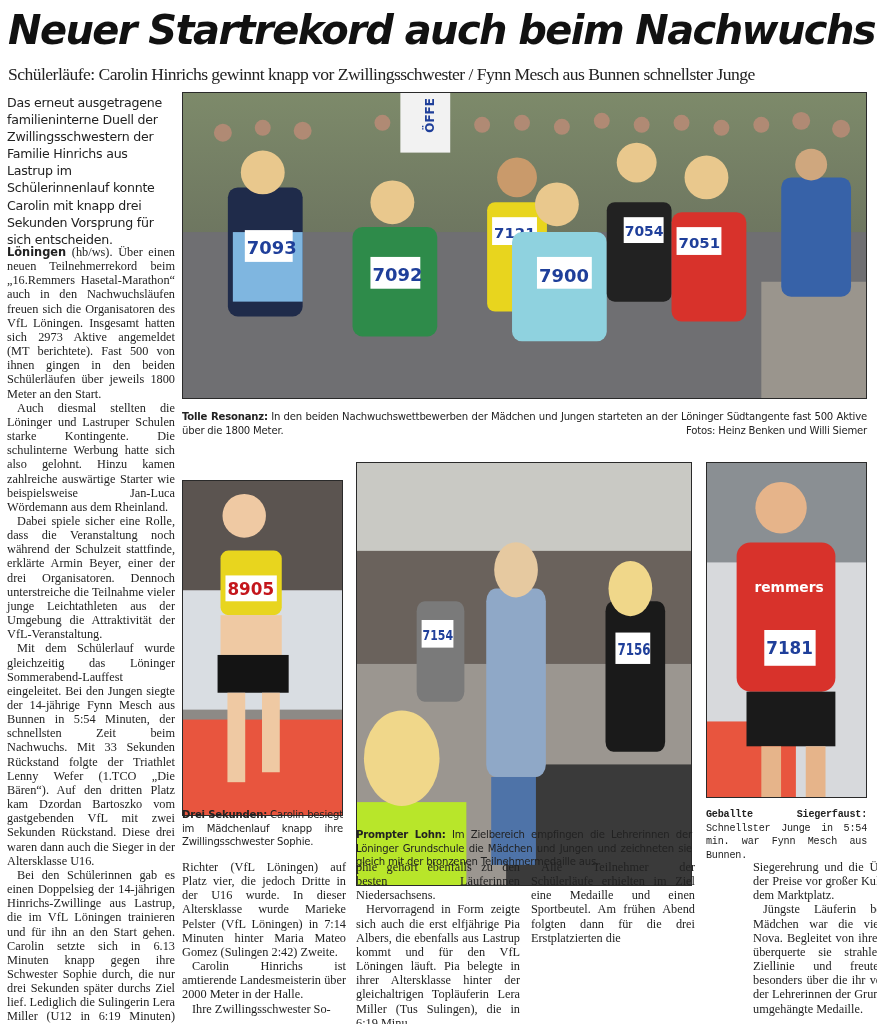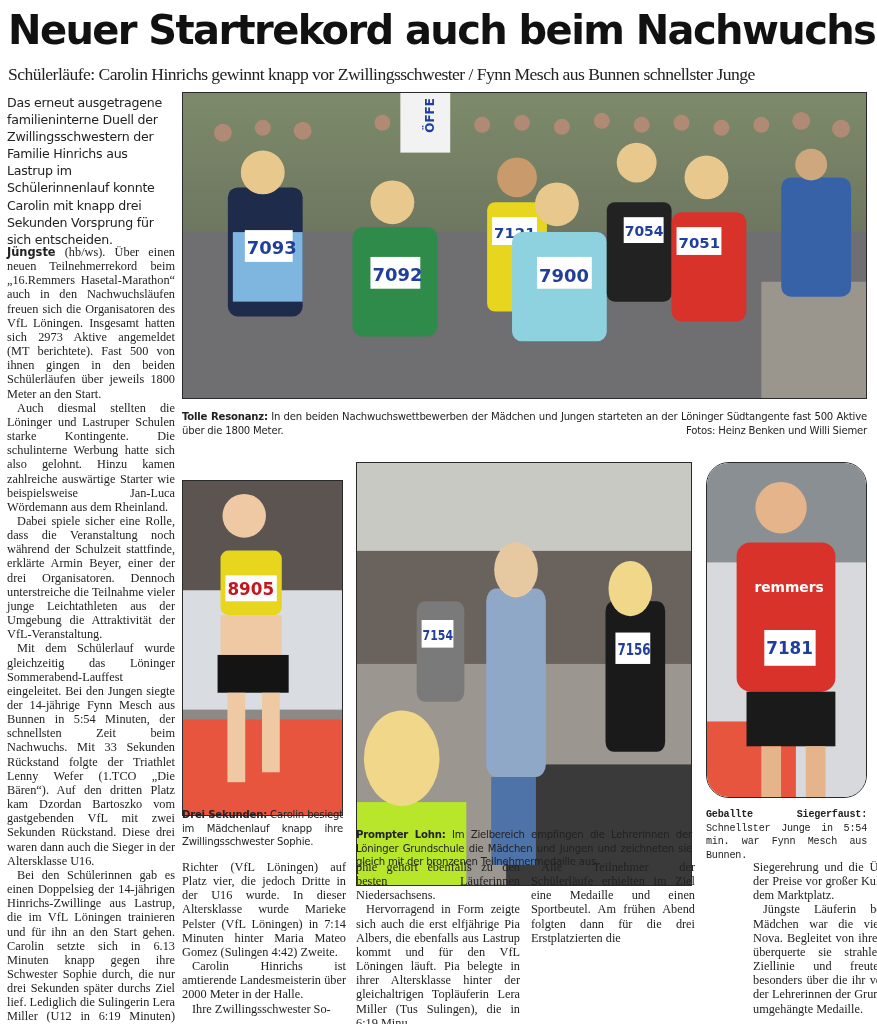--- a/index.html
+++ b/index.html
@@ -4,20 +4,21 @@
 <style>
   * { box-sizing: border-box; margin: 0; padding: 0; }
   html, body { width: 877px; height: 1024px; background: #ffffff; overflow: hidden; }
   body { position: relative; color: #1a1a1a; }
 
   .headline {
     position: absolute; left: 8px; top: 4px; width: 865px;
     font-family: "DejaVu Sans", sans-serif; font-weight: bold;
     font-size: 40px; letter-spacing: -1.6px; line-height: 52px; color: #111;
     white-space: nowrap;
+    font-style: italic;
   }
   .subline {
     position: absolute; left: 8px; top: 62px; width: 865px;
     font-family: "Liberation Serif", serif; font-size: 17.6px;
     letter-spacing: -0.55px; line-height: 24px; color: #222; white-space: nowrap;
   }
 
   .lead {
     position: absolute; left: 7px; top: 94px; width: 168px;
     font-family: "DejaVu Sans", sans-serif; font-size: 12.6px;
@@ -49,21 +50,21 @@
 </style>
 </head>
 <body>
 
 <div class="headline">Neuer Startrekord auch beim Nachwuchs</div>
 <div class="subline">Schülerläufe: Carolin Hinrichs gewinnt knapp vor Zwillingsschwester / Fynn Mesch aus Bunnen schnellster Junge</div>
 
 <div class="lead">Das erneut ausgetragene familieninterne Duell der Zwillingsschwestern der Familie Hinrichs aus Lastrup im Schülerinnenlauf konnte Carolin mit knapp drei Sekunden Vorsprung für sich entscheiden.</div>
 
 <div class="col" style="left:7px; top:245px; width:168px;">
-  <p class="first"><span class="place">Jüngste</span> <span>(hb/ws). Über einen neuen Teilnehmerrekord beim „16.Remmers Hasetal-Marathon“ auch in den Nachwuchsläufen freuen sich die Organisatoren des VfL Löningen. Insgesamt hatten sich 2973 Aktive angemeldet (MT berichtete). Fast 500 von ihnen gingen in den beiden Schülerläufen über jeweils 1800 Meter an den Start.</span></p>
+  <p class="first"><span class="place">Löningen</span> <span>(hb/ws). Über einen neuen Teilnehmerrekord beim „16.Remmers Hasetal-Marathon“ auch in den Nachwuchsläufen freuen sich die Organisatoren des VfL Löningen. Insgesamt hatten sich 2973 Aktive angemeldet (MT berichtete). Fast 500 von ihnen gingen in den beiden Schülerläufen über jeweils 1800 Meter an den Start.</span></p>
   <p>Auch diesmal stellten die Löninger und Lastruper Schulen starke Kontingente. Die schulinterne Werbung hatte sich also gelohnt. Hinzu kamen zahlreiche auswärtige Starter wie beispielsweise Jan-Luca Wördemann aus dem Rheinland.</p>
   <p>Dabei spiele sicher eine Rolle, dass die Veranstaltung noch während der Schulzeit stattfinde, erklärte Armin Beyer, einer der drei Organisatoren. Dennoch unterstreiche die Teilnahme vieler junge Leichtathleten aus der Umgebung die Attraktivität der VfL-Veranstaltung.</p>
   <p>Mit dem Schülerlauf wurde gleichzeitig das Löninger Sommerabend-Lauffest eingeleitet. Bei den Jungen siegte der 14-jährige Fynn Mesch aus Bunnen in 5:54 Minuten, der schnellsten Zeit beim Nachwuchs. Mit 33 Sekunden Rückstand folgte der Triathlet Lenny Wefer (1.TCO „Die Bären“). Auf den dritten Platz kam Dzordan Bartoszko vom gastgebenden VfL mit zwei Sekunden Rückstand. Diese drei waren dann auch die Sieger in der Altersklasse U16.</p>
   <p>Bei den Schülerinnen gab es einen Doppelsieg der 14-jährigen Hinrichs-Zwillinge aus Lastrup, die im VfL Löningen trainieren und für ihn an den Start gehen. Carolin setzte sich in 6.13 Minuten knapp gegen ihre Schwester Sophie durch, die nur drei Sekunden später durchs Ziel lief. Lediglich die Sulingerin Lera Miller (U12 in 6:19 Minuten) konnte in die Löninger Phalanx eindringen und verdränge Sonja</p>
 </div>
 
 <div class="photo" style="left:182px; top:92px; width:685px; height:307px;">
   <svg viewBox="0 0 685 307" preserveAspectRatio="none">
     <defs>
       <linearGradient id="sky" x1="0" y1="0" x2="0" y2="1">
@@ -170,21 +171,21 @@
     <rect x="260" y="135" width="35" height="25" fill="#fff"></rect>
     <text x="262" y="153" font-family="DejaVu Sans, sans-serif" font-weight="bold" font-size="12" fill="#1f3f9a">7156</text>
     <rect x="60" y="110" width="48" height="80" rx="8" fill="#7a7a7a"></rect>
     <rect x="65" y="125" width="32" height="22" fill="#fff"></rect>
     <text x="66" y="141" font-family="DejaVu Sans, sans-serif" font-weight="bold" font-size="11" fill="#1f3f9a">7154</text>
     <rect x="0" y="270" width="110" height="66" fill="#b8e62a"></rect>
     <circle cx="45" cy="235" r="38" fill="#f0d78a"></circle>
   </svg>
 </div>
 
-<div class="photo" style="left:706px; top:462px; width:161px; height:336px;border-radius:23px;">
+<div class="photo" style="left:706px; top:462px; width:161px; height:336px;">
   <svg viewBox="0 0 161 336" preserveAspectRatio="none">
     <rect width="161" height="336" fill="#d7d9dc"></rect>
     <rect x="0" y="0" width="161" height="100" fill="#8a8f93"></rect>
     <rect x="0" y="260" width="90" height="76" fill="#e8553e"></rect>
     <circle cx="75" cy="45" r="26" fill="#e6b48a"></circle>
     <rect x="30" y="80" width="100" height="150" rx="14" fill="#d8322b"></rect>
     <text x="48" y="130" font-family="DejaVu Sans, sans-serif" font-weight="bold" font-size="14" fill="#fff">remmers</text>
     <rect x="58" y="168" width="52" height="36" fill="#fff"></rect>
     <text x="60" y="192" font-family="DejaVu Sans, sans-serif" font-weight="bold" font-size="17" fill="#1f3f9a">7181</text>
     <rect x="40" y="230" width="90" height="55" fill="#1a1a1a"></rect>
@@ -197,21 +198,21 @@
   <b>Drei Sekunden:</b><span> Carolin besiegt im Mädchenlauf knapp ihre Zwillingsschwester Sophie.</span>
 </div>
 <div class="caption" style="left:356px; top:808px; width:336px;margin-top:20px;">
   <b>Prompter Lohn:</b><span> Im Zielbereich empfingen die Lehrerinnen der Löninger Grundschule die Mädchen und Jungen und zeichneten sie gleich mit der bronzenen Teilnehmermedaille aus.</span>
 </div>
 <div class="caption" style="left:706px; top:808px; width:161px;font-family:Liberation Mono, monospace;">
   <b>Geballte Siegerfaust:</b><span> Schnellster Junge in 5:54 min. war Fynn Mesch aus Bunnen.</span>
 </div>
 
 <div class="col" style="left:182px; top:860px; width:164px;">
-  <p class="cont">Richter (VfL Löningen) auf Platz vier, die jedoch Dritte in der U16 wurde. In dieser Altersklasse wurde Marieke Pelster (VfL Löningen) in 7:14 Minuten hinter Maria Mateo Gomez (Sulingen 4:42) Zweite.</p>
+  <p class="cont">Richter (VfL Löningen) auf Platz vier, die jedoch Dritte in der U16 wurde. In dieser Altersklasse wurde Marieke Pelster (VfL Löningen) in 7:14 Minuten hinter Maria Mateo Gomez (Sulingen 2:42) Zweite.</p>
   <p>Carolin Hinrichs ist amtierende Landesmeisterin über 2000 Meter in der Halle.</p>
   <p>Ihre Zwillingsschwester So-</p>
 </div>
 <div class="col" style="left:356px; top:860px; width:164px;">
   <p class="cont">phie gehört ebenfalls zu den besten Läuferinnen Niedersachsens.</p>
   <p>Hervorragend in Form zeigte sich auch die erst elfjährige Pia Albers, die ebenfalls aus Lastrup kommt und für den VfL Löningen läuft. Pia belegte in ihrer Altersklasse hinter der gleichaltrigen Topläuferin Lera Miller (Tus Sulingen), die in 6:19 Minu-</p>
 </div>
 <div class="col" style="left:531px; top:860px; width:164px;">
   <p>Alle Teilnehmer der Schülerläufe erhielten im Ziel eine Medaille und einen Sportbeutel. Am frühen Abend folgten dann für die drei Erstplatzierten die</p>
 </div>

